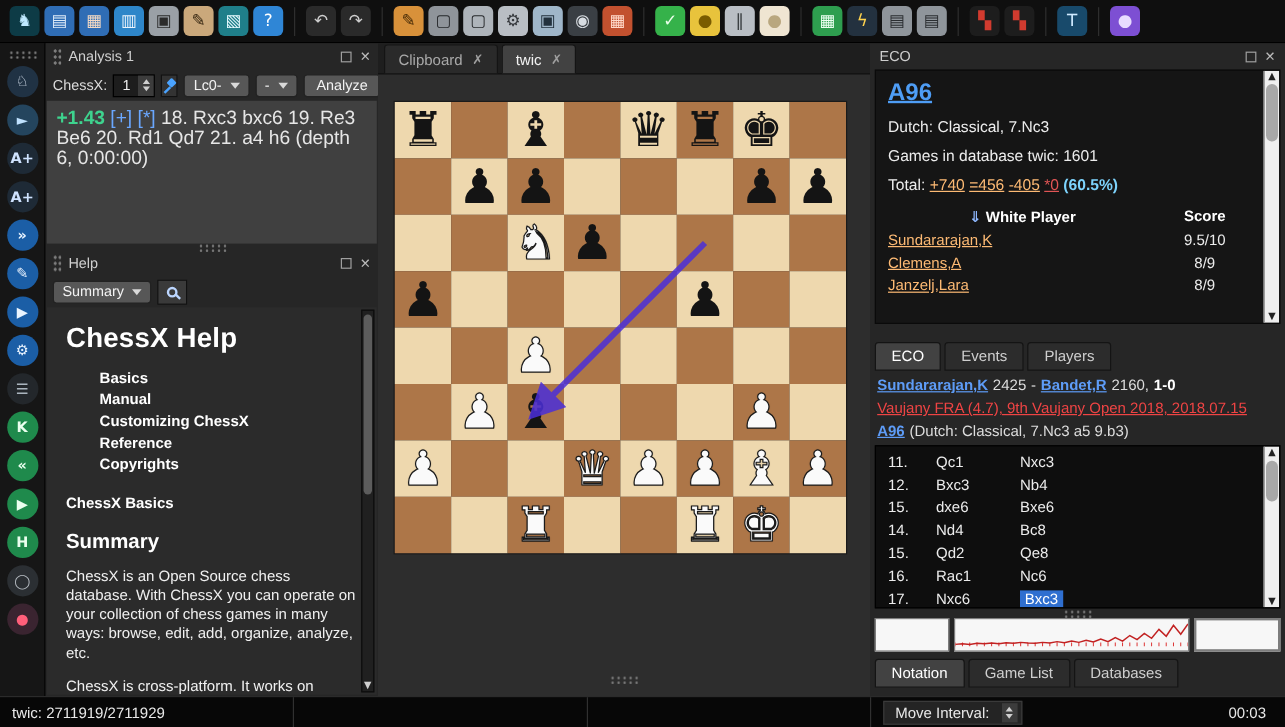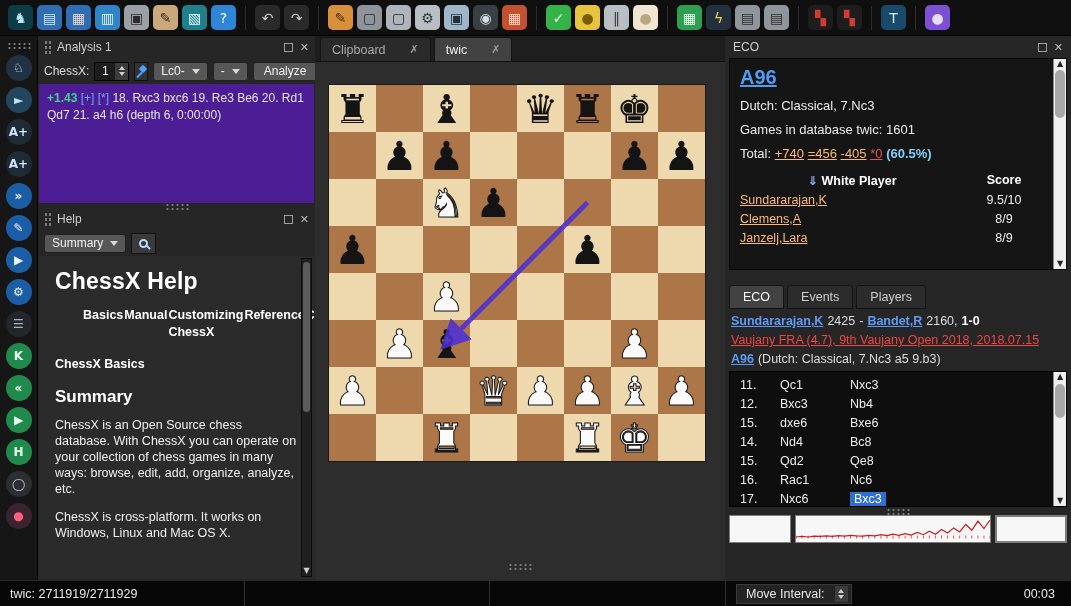--- a/index.html
+++ b/index.html
@@ -31,46 +31,46 @@
 .spincol{display:flex;flex-direction:column;justify-content:center;background:#3c3c3c;height:100%;width:13px;align-items:center;gap:2px}
 .tri-up{width:0;height:0;border-left:3px solid transparent;border-right:3px solid transparent;border-bottom:4px solid #cfcfcf}
 .tri-dn{width:0;height:0;border-left:3px solid transparent;border-right:3px solid transparent;border-top:4px solid #cfcfcf}
 .dd{display:flex;align-items:center;gap:7px;background:#575757;border:1px solid #222;border-radius:3px;height:19px;padding:0 7px;color:#f2f2f2}
 .btn{background:#575757;border:1px solid #222;border-radius:3px;height:19px;padding:0 10px;display:flex;align-items:center;color:#f2f2f2}
 .caret{width:0;height:0;border-left:4px solid transparent;border-right:4px solid transparent;border-top:5px solid #d9d9d9}
 .pinbtn{width:22px;height:19px;background:#333;border:1px solid #111;display:flex;align-items:center;justify-content:center}
 .pin{width:12px;height:12px;position:relative;display:inline-block}
 .pin::before{content:"";position:absolute;left:5px;top:1px;width:6px;height:6px;background:#4aa3ff;border-radius:1px;transform:rotate(45deg)}
 .pin::after{content:"";position:absolute;left:1px;bottom:1px;width:7px;height:2px;background:#4aa3ff;transform:rotate(-45deg)}
-.aout{flex:1;background:#4c1d95;margin:0 1px 1px 1px;padding:6px 8px;font-size:12px;line-height:17px;color:#e6e6e6}
+.aout{flex:1;background:#404040;margin:0 1px 1px 1px;padding:6px 8px;font-size:16px;line-height:17px;color:#e6e6e6}
 .ev{color:#3ed38e;font-weight:bold}
 .lnk{color:#6aa7ff}
 .splitter{position:absolute;top:168px;height:4px;left:0;right:0;display:flex;justify-content:center;align-items:center}
 
 
 .hinput{flex:1;height:20px;background:#1a1a1a;border:1px solid #000;color:#ddd;padding:0 6px;font-size:12px;font-family:"Liberation Sans",sans-serif}
 .hinput::placeholder{color:#8a8a8a}
 .hbtn{width:25px;height:21px;background:#3a3a3a;border:1px solid #111;display:flex;align-items:center;justify-content:center}
 .mag{position:relative;width:9px;height:9px;border:2px solid #bcd6ff;border-radius:50%}
 .mag::after{content:"";position:absolute;width:6px;height:2px;background:#bcd6ff;transform:rotate(45deg);right:-5px;bottom:-2px}
 .hcontent{flex:1;background:#2b2b2b;margin:0 1px 1px 1px;position:relative;padding:12px 16px;overflow:hidden}
 .hcontent h1{font-size:23px;color:#fff;font-weight:bold;margin-bottom:12px;letter-spacing:.2px}
-.hlinks{margin-left:28px;display:flex;flex-direction:row;gap:1px}
+.hlinks{margin-left:28px;display:flex;flex-direction:column;gap:1px}
 .hlinks span{color:#fff;font-weight:bold;font-size:12.5px;line-height:17px;cursor:pointer}
 .hsec{color:#fff;font-weight:bold;font-size:12.5px;margin:16px 0 0}
 .hsub{color:#fff;font-weight:bold;font-size:17px;margin:16px 0 10px}
 .hp{font-size:12.5px;line-height:16px;color:#f0f0f0;margin-bottom:12px;max-width:246px}
 .dscroll{position:absolute;right:2px;top:2px;bottom:2px;width:11px;background:#202020;border:1px solid #0c0c0c}
 .dthumb{position:absolute;left:1px;right:1px;top:3px;height:150px;background:#5c5c5c;border-radius:5px}
 .darr{position:absolute;left:0;right:0;bottom:1px;text-align:center;color:#cfcfcf;font-size:8px;font-family:"DejaVu Sans",sans-serif}
 
 
 .center{position:absolute;left:315px;top:36px;width:410px;bottom:26px;background:#2d2d2d}
 .tabbar{height:26px;background:#1e1e1e;display:flex;align-items:flex-end;padding-left:5px;gap:3px;border-bottom:1px solid #121212}
-.tab{height:24px;display:flex;align-items:center;gap:24px;padding:0 11px;background:#2a2a2a;color:#a9a9a9;border:1px solid #141414;border-bottom:none;border-radius:3px 3px 0 0;font-size:12.5px}
+.tab{height:24px;display:flex;align-items:center;gap:8px;padding:0 11px;background:#2a2a2a;color:#a9a9a9;border:1px solid #141414;border-bottom:none;border-radius:3px 3px 0 0;font-size:12.5px}
 .tab.active{background:#424242;color:#f2f2f2}
 .tabx{color:#9f9f9f;font-size:11px;font-family:"DejaVu Sans",sans-serif}
 .board-wrap{position:absolute;left:0;right:0;top:26px;bottom:0}
 .board{position:absolute;left:13px;top:22px;width:378px;height:378px;border:1px solid #1a1a1a;display:grid;grid-template-columns:repeat(8,47px);grid-template-rows:repeat(8,47px)}
 .sq{width:47px;height:47px;display:flex;align-items:center;justify-content:center}
 .sq.l{background:var(--light,#eed8ae)}
 .sq.d{background:var(--dark,#ad7648)}
 .pc{font-family:"DejaVu Sans",sans-serif;font-size:40px;line-height:1}
 .pc.w{color:#fafafa;-webkit-text-stroke:1px #1a1a1a;text-shadow:0 0 1px #000}
 .pc.b{color:#141414}
@@ -564,20 +564,25 @@
             <line x1="168.6" y1="19.5" x2="168.6" y2="22.5" stroke="#d33" stroke-width="0.8"></line>
             <line x1="174.4" y1="19.5" x2="174.4" y2="22.5" stroke="#d33" stroke-width="0.8"></line>
             <line x1="180.2" y1="19.5" x2="180.2" y2="22.5" stroke="#d33" stroke-width="0.8"></line>
             <line x1="186.0" y1="19.5" x2="186.0" y2="22.5" stroke="#d33" stroke-width="0.8"></line>
             <polyline points="0.0,21.0 5.8,20.4 11.6,21.0 17.4,20.1 23.3,20.4 29.1,19.9 34.9,20.4 40.7,19.6 46.5,20.1 52.3,19.3 58.1,19.9 63.9,20.1 69.8,19.3 75.6,19.9 81.4,18.7 87.2,19.6 93.0,18.2 98.8,19.3 104.6,17.6 110.4,19.0 116.3,16.5 122.1,18.7 127.9,15.3 133.7,18.2 139.5,13.6 145.3,17.0 151.1,11.9 156.9,15.9 162.8,8.5 168.6,14.2 174.4,5.1 180.2,12.5 186.0,4.0" fill="none" stroke="#c22222" stroke-width="1.2"></polyline>
           </svg>
         </span>
       <span class="evbox rgt"></span>
     </div>
 
+    <div class="btabs">
+      <span class="rtab active">Notation</span>
+      <span class="rtab">Game List</span>
+      <span class="rtab">Databases</span>
+    </div>
   </div>
 
   <div class="statusbar">
     <span class="sseg db">twic: 2711919/2711929</span>
     <span class="sseg e1"></span>
     <span class="sseg e2"></span>
     <span class="mi">
       <span>Move Interval:</span>
       <span class="spincol">
           <span class="tri-up"></span>

